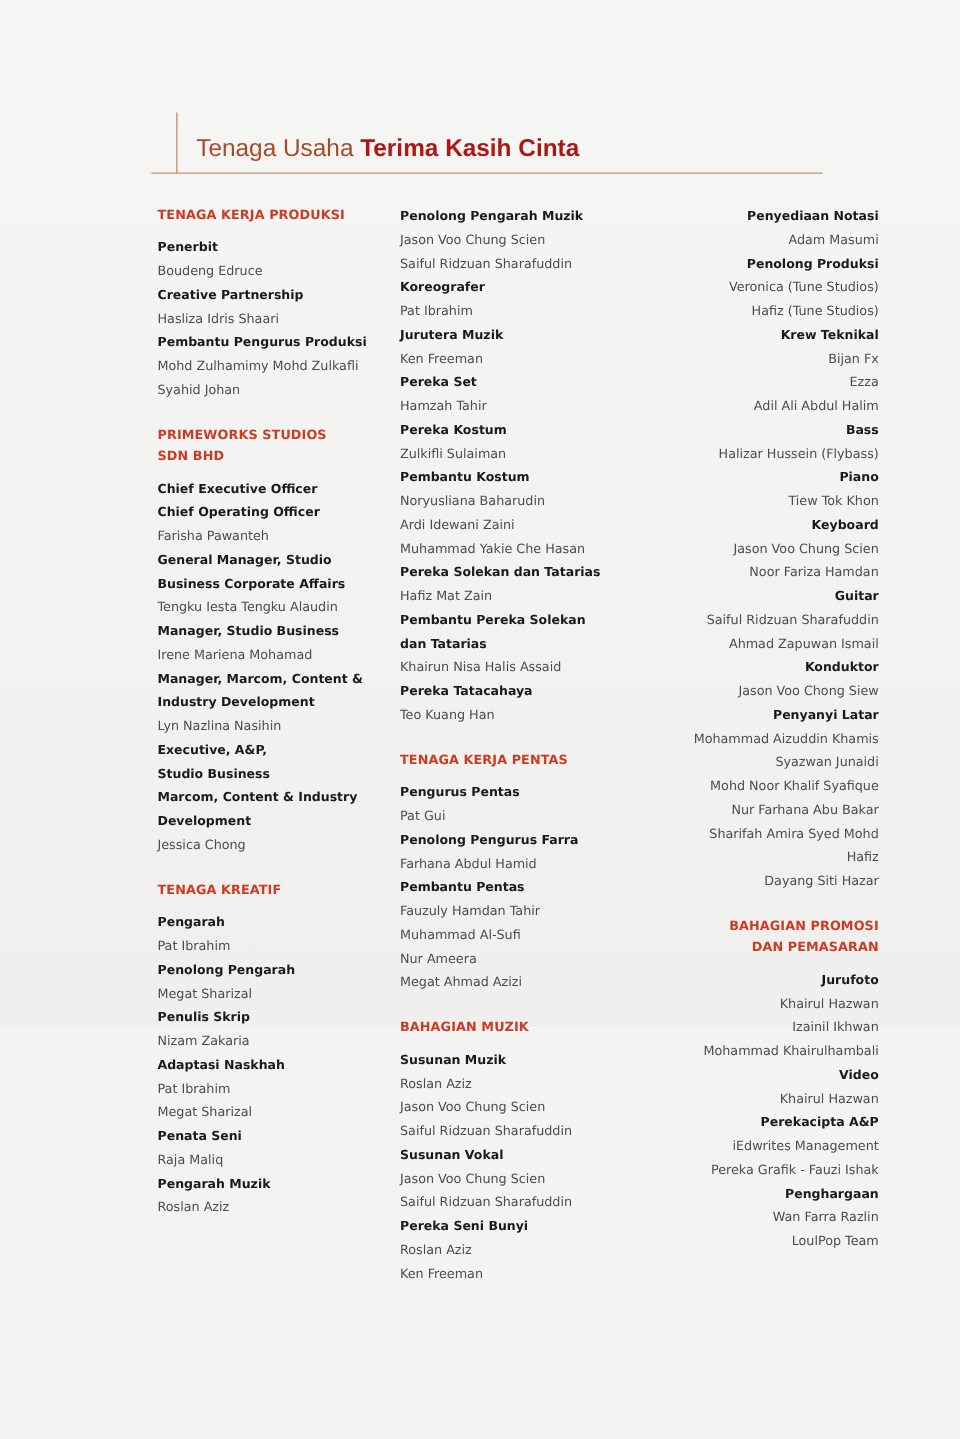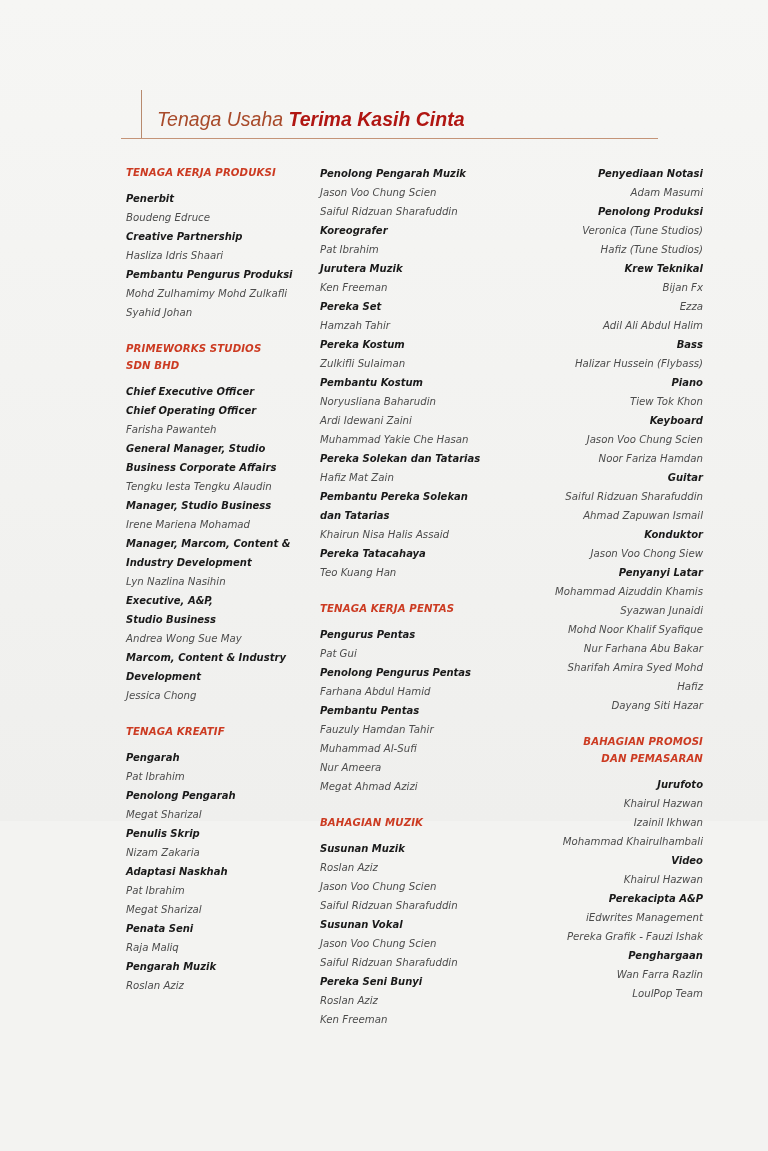--- a/index.html
+++ b/index.html
@@ -6,21 +6,20 @@
     html, body { width: 768px; height: 1151px; }
     body {
       background: #f3f3f1;
       font-family: "DejaVu Sans", sans-serif;
       position: relative;
       overflow: hidden;
     }
     .page {
       position: absolute; left: 0; top: 0; width: 768px; height: 821px;
       background: linear-gradient(180deg, #f6f6f4 0%, #f2f2f0 60%, #efefed 100%);
-      font-style: italic;
     }
     .header-vline {
       position: absolute; left: 141px; top: 90px; width: 1px; height: 49px;
       background: #b88a6e;
     }
     .header-hline {
       position: absolute; left: 121px; top: 138px; width: 537px; height: 1px;
       background: #c49478;
     }
     .header-title {
@@ -89,21 +88,20 @@
         <div class="row role">General Manager, Studio</div>
         <div class="row role">Business Corporate Affairs</div>
         <div class="row name">Tengku Iesta Tengku Alaudin</div>
         <div class="row role">Manager, Studio Business</div>
         <div class="row name">Irene Mariena Mohamad</div>
         <div class="row role">Manager, Marcom, Content &amp;</div>
         <div class="row role">Industry Development</div>
         <div class="row name">Lyn Nazlina Nasihin</div>
         <div class="row role">Executive, A&amp;P,</div>
         <div class="row role">Studio Business</div>
-        <div class="row name">Andrea Wong Sue May</div>
         <div class="row role">Marcom, Content &amp; Industry</div>
         <div class="row role">Development</div>
         <div class="row name">Jessica Chong</div>
       </div>
       <div class="section">
         <div class="section-spacer"></div>
         <div class="section-heading">TENAGA KREATIF</div>
         <div class="heading-gap"></div>
         <div class="row role">Pengarah</div>
         <div class="row name">Pat Ibrahim</div>
@@ -144,21 +142,21 @@
         <div class="row name">Khairun Nisa Halis Assaid</div>
         <div class="row role">Pereka Tatacahaya</div>
         <div class="row name">Teo Kuang Han</div>
       </div>
       <div class="section">
         <div class="section-spacer"></div>
         <div class="section-heading">TENAGA KERJA PENTAS</div>
         <div class="heading-gap"></div>
         <div class="row role">Pengurus Pentas</div>
         <div class="row name">Pat Gui</div>
-        <div class="row role">Penolong Pengurus Pentas</div>
+        <div class="row role">Penolong Pengurus Farra</div>
         <div class="row name">Farhana Abdul Hamid</div>
         <div class="row role">Pembantu Pentas</div>
         <div class="row name">Fauzuly Hamdan Tahir</div>
         <div class="row name">Muhammad Al-Sufi</div>
         <div class="row name">Nur Ameera</div>
         <div class="row name">Megat Ahmad Azizi</div>
       </div>
       <div class="section">
         <div class="section-spacer"></div>
         <div class="section-heading">BAHAGIAN MUZIK</div>

